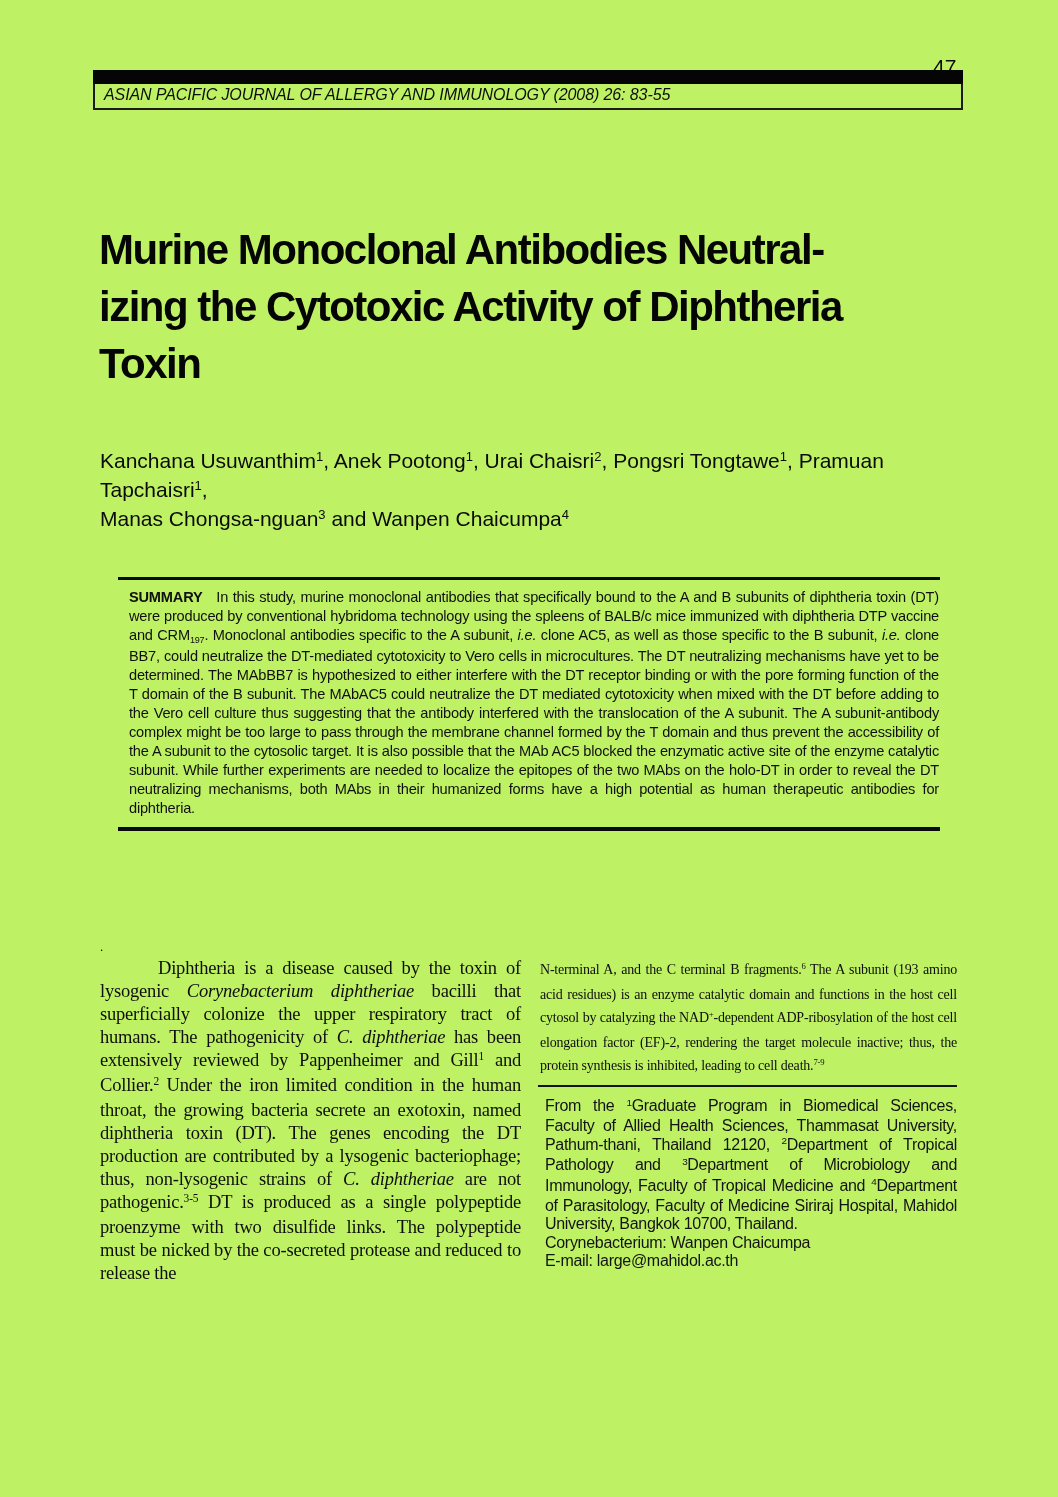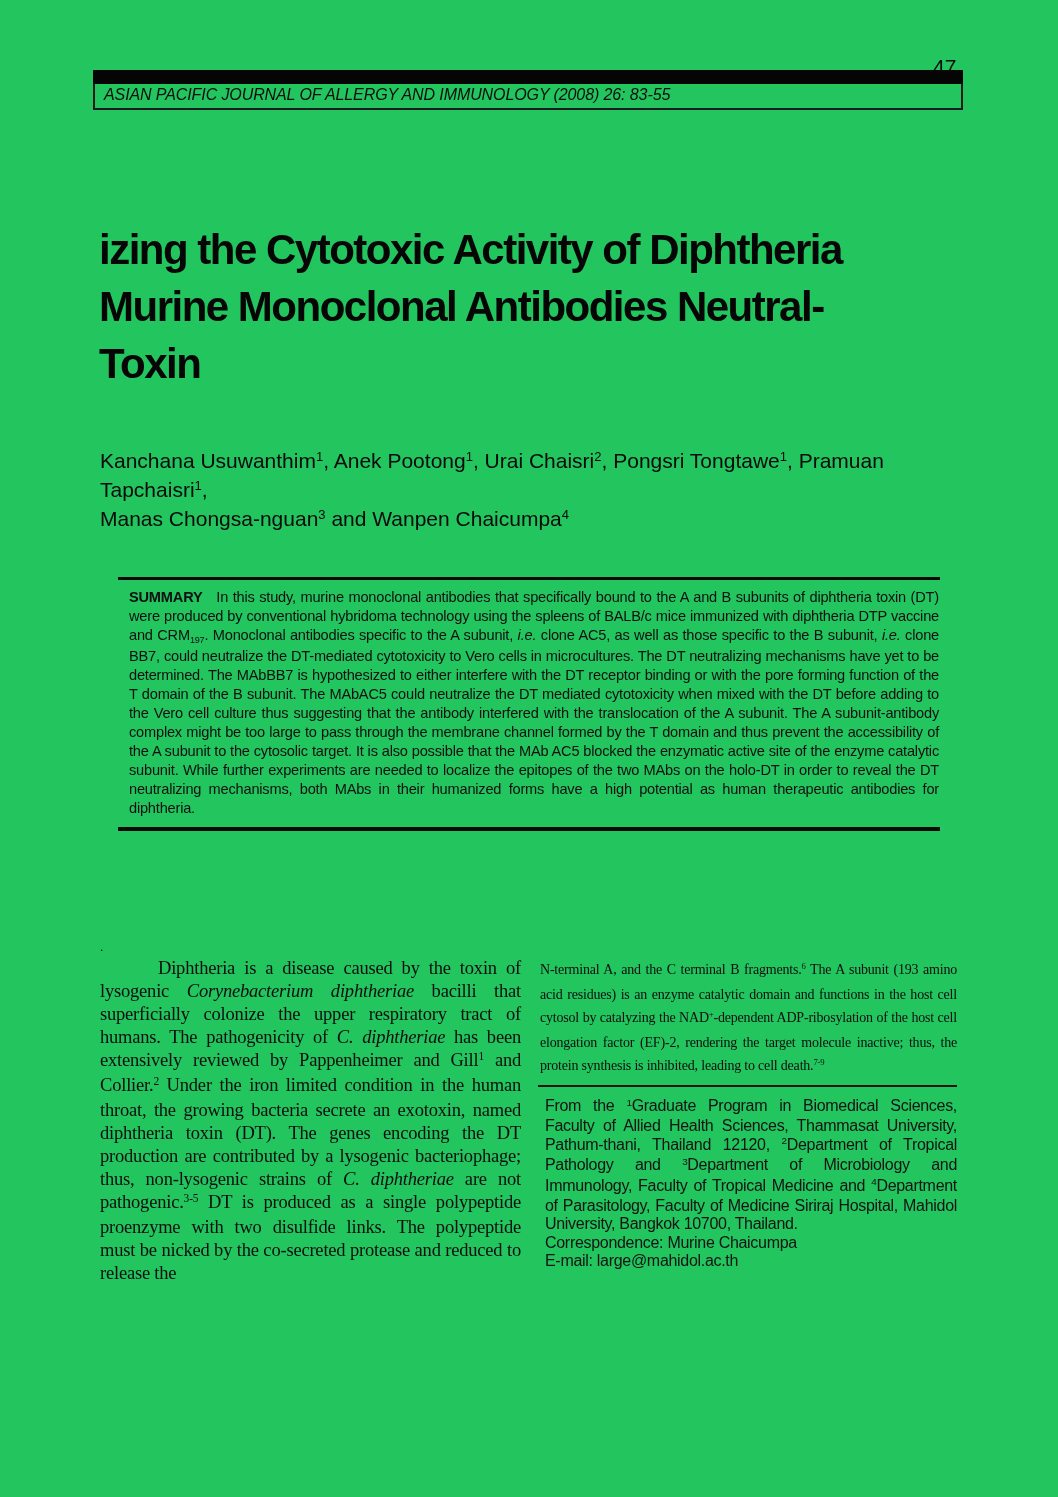--- a/index.html
+++ b/index.html
@@ -1,20 +1,20 @@
 <!DOCTYPE html>
 <html><head>
 <meta charset="utf-8">
 <title>Journal Page</title>
 <style>
   html, body { margin:0; padding:0; background:#e8e8e8; }
   .page {
     position:relative;
     width:1058px; height:1497px;
-    background:#22c55e;
+    background:#bef264;
     color:#101010;
     font-family:"Liberation Sans", sans-serif;
     overflow:hidden;
     margin:0 auto;
   }
   
   .i   { font-style:italic; }
   .b   { font-weight:bold; }
   .sup { font-size:0.62em; position:relative; top:-0.55em; }
   .sub { font-size:0.62em; position:relative; top:0.28em; }
@@ -97,22 +97,22 @@
 <body>
 
 <div class="page">
 
   <div class="page-number">47</div>
   <div class="header-box"></div>
   <div class="header-bar"></div>
   <div class="header-text">ASIAN PACIFIC JOURNAL OF ALLERGY AND IMMUNOLOGY (2008) 26: 83-55</div>
 
   <div class="article-title">
+    <div class="t-line">Murine Monoclonal Antibodies Neutral-</div>
     <div class="t-line">izing the Cytotoxic Activity of Diphtheria</div>
-    <div class="t-line">Murine Monoclonal Antibodies Neutral-</div>
     <div class="t-line">Toxin</div>
   </div>
 
   <div class="authors">
     <div>Kanchana Usuwanthim<span class="sup">1</span>, Anek Pootong<span class="sup">1</span>, Urai Chaisri<span class="sup">2</span>, Pongsri Tongtawe<span class="sup">1</span>, Pramuan Tapchaisri<span class="sup">1</span>,</div>
     <div>Manas Chongsa-nguan<span class="sup">3</span> and Wanpen Chaicumpa<span class="sup">4</span></div>
   </div>
 
   <div class="summary-section">
     <div class="summary-top-rule"></div>
@@ -122,17 +122,17 @@
 
   <div class="column-left">
     <div class="para-marker">.</div>
     <div class="para-indent">Diphtheria is a disease caused by the toxin of lysogenic <span class="i">Corynebacterium diphtheriae</span> bacilli that superficially colonize the upper respiratory tract of humans. The pathogenicity of <span class="i">C. diphtheriae</span> has been extensively reviewed by Pappenheimer and Gill<span class="sup">1</span> and Collier.<span class="sup">2</span> Under the iron limited condition in the human throat, the growing bacteria secrete an exotoxin, named diphtheria toxin (DT). The genes encoding the DT production are contributed by a lysogenic bacteriophage; thus, non-lysogenic strains of <span class="i">C. diphtheriae</span> are not pathogenic.<span class="sup">3-5</span> DT is produced as a single polypeptide proenzyme with two disulfide links.  The polypeptide must be nicked by the co-secreted protease and reduced to release the</div>
   </div>
 
   <div class="column-right">
     <div class="body-para">N-terminal A, and the C terminal B fragments.<span class="sup">6</span>  The A subunit (193 amino acid residues) is an enzyme catalytic domain and functions in the host cell cytosol by catalyzing the NAD<span class="sup">+</span>-dependent ADP-ribosylation of the host cell elongation factor (EF)-2, rendering the target molecule inactive; thus, the protein synthesis is inhibited, leading to cell death.<span class="sup">7-9</span></div>
     <div class="footnote-rule"></div>
     <div class="footnote-text">From the <span class="sup">1</span>Graduate Program in Biomedical Sciences, Faculty of Allied Health Sciences, Thammasat University, Pathum-thani, Thailand 12120, <span class="sup">2</span>Department of Tropical Pathology and <span class="sup">3</span>Department of Microbiology and Immunology, Faculty of Tropical Medicine and <span class="sup">4</span>Department of Parasitology, Faculty of Medicine Siriraj Hospital, Mahidol University, Bangkok 10700, Thailand.</div>
-    <div class="footnote-line">Correspondence: Murine Chaicumpa</div>
+    <div class="footnote-line">Corynebacterium: Wanpen Chaicumpa</div>
     <div class="footnote-line">E-mail: large@mahidol.ac.th</div>
   </div>
 
 </div>
 
 </body></html>

